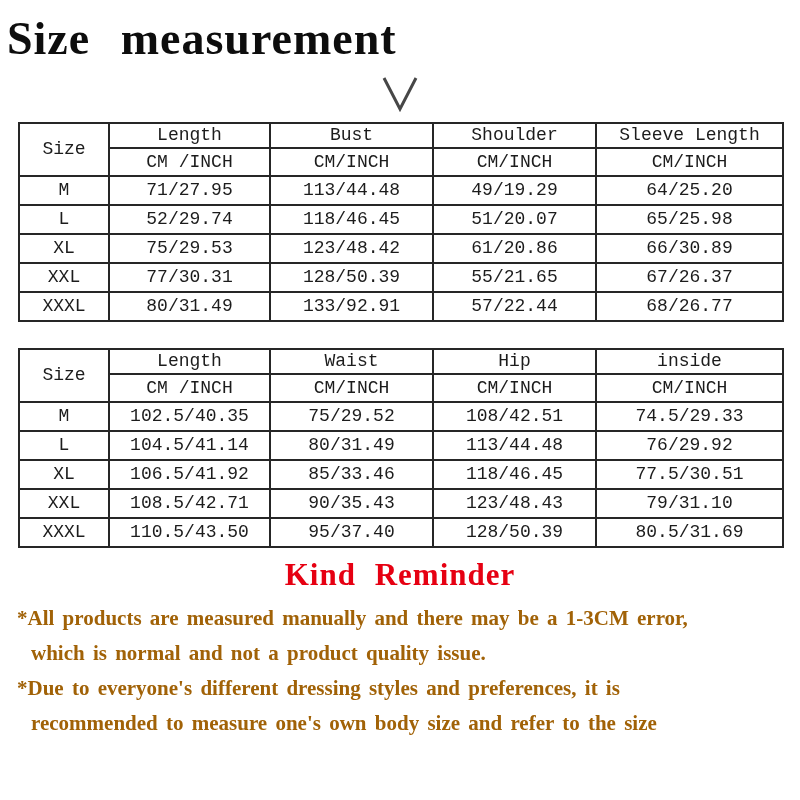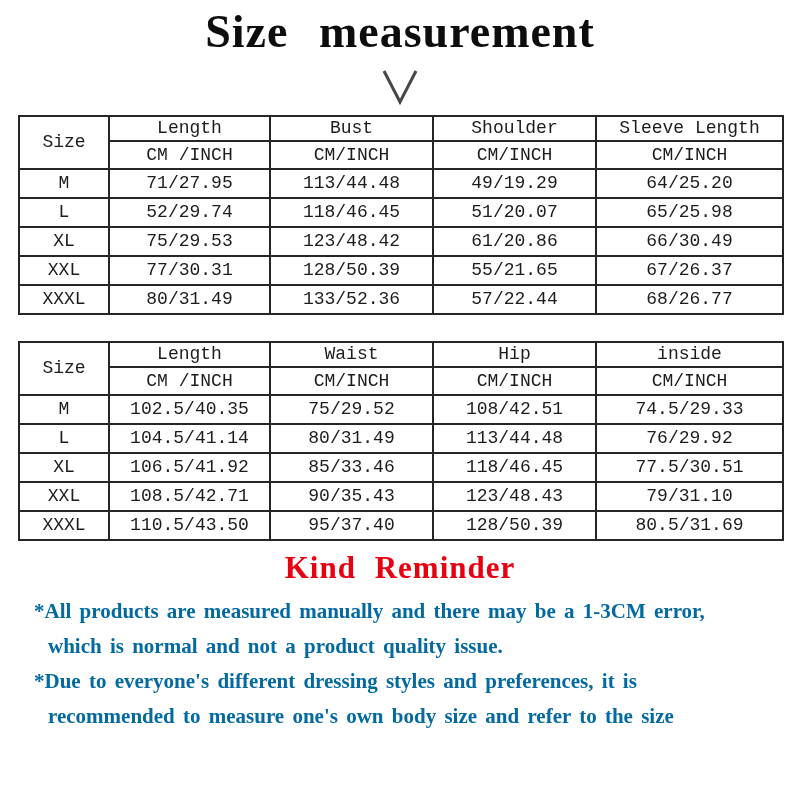--- a/index.html
+++ b/index.html
@@ -2,21 +2,21 @@
 <html><head>
 <meta charset="utf-8">
 <style>
   html,body{margin:0;padding:0}
   body{
     width:800px;height:800px;background:#ffffff;color:#1c1c1c;
     font-family:"Liberation Sans",sans-serif;overflow:hidden;
   }
   .page{padding-top:6px}
   .title{
-    margin:0;text-align:center;
+    margin:7px;
     font:bold 46px/1.15 "Liberation Serif",serif;
     letter-spacing:1px;word-spacing:18px;color:#0d0d0d;
   }
   .chevron-wrap{text-align:center;margin:10px 0 8px;height:38px}
   table.size-table{
     border-collapse:collapse;table-layout:fixed;
     margin:0 12px 0 18px;width:764px;
     font-family:"Liberation Mono","DejaVu Sans Mono",monospace;
     font-size:18px;color:#1c1c1c;
   }
@@ -27,23 +27,23 @@
   tr.hdr td{height:23px}
   tr.units td{height:26px}
   tr.data td{height:27px}
   .tbl-gap{height:26px}
   .reminder-title{
     text-align:center;margin:8px 0 8px;
     font:bold 31px/1.2 "Liberation Serif",serif;
     letter-spacing:1px;word-spacing:10px;
   }
   .notes{
-    margin:8px 30px 0 34px;
+    margin:8px 30px 0 17px;
     font:bold 21px/35px "Liberation Serif",serif;
-    word-spacing:3px;color:#0369a1;
+    word-spacing:3px;color:#a16207;
   }
   .note-cont{padding-left:14px}
 </style>
 </head>
 <body>
 
 <div class="page">
 
   <h1 class="title">Size measurement</h1>
 
@@ -87,33 +87,33 @@
         <td>52/29.74</td>
         <td>118/46.45</td>
         <td>51/20.07</td>
         <td>65/25.98</td>
       </tr>
       <tr class="data">
         <td>XL</td>
         <td>75/29.53</td>
         <td>123/48.42</td>
         <td>61/20.86</td>
-        <td>66/30.49</td>
+        <td>66/30.89</td>
       </tr>
       <tr class="data">
         <td>XXL</td>
         <td>77/30.31</td>
         <td>128/50.39</td>
         <td>55/21.65</td>
         <td>67/26.37</td>
       </tr>
       <tr class="data">
         <td>XXXL</td>
         <td>80/31.49</td>
-        <td>133/52.36</td>
+        <td>133/92.91</td>
         <td>57/22.44</td>
         <td>68/26.77</td>
       </tr>
     </tbody>
   </table>
 
   <div class="tbl-gap"></div>
 
   <table class="size-table">
     <colgroup>

